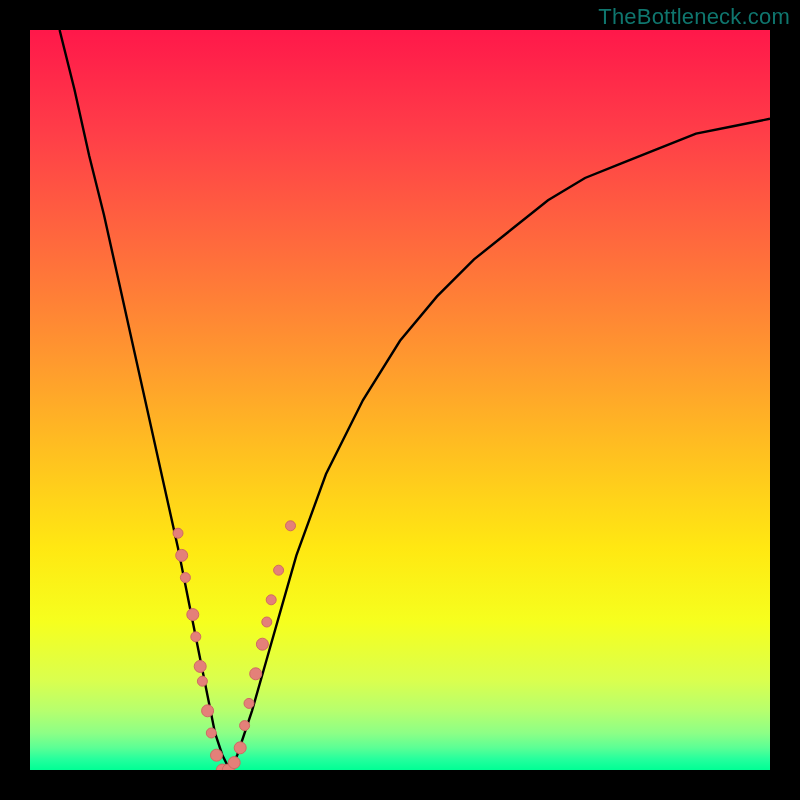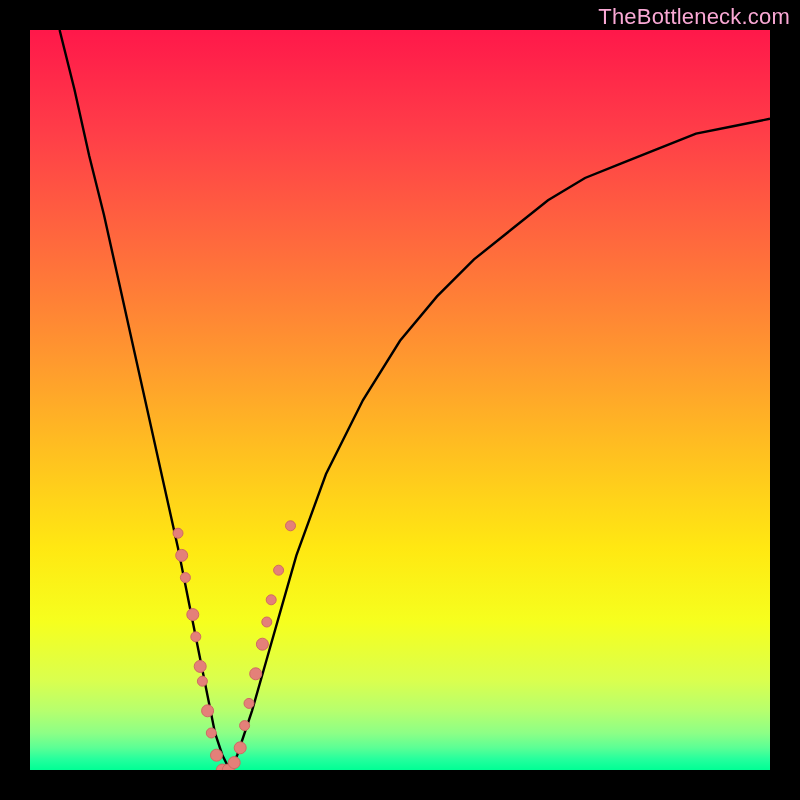--- a/index.html
+++ b/index.html
@@ -40,21 +40,21 @@
       #8dff86 95%,
       #5bff95 97%,
       #26ff9d 98.5%,
       #00ff95 100%
     );
   }
   .watermark {
     position: absolute;
     top: 4px;
     right: 10px;
-    color: #f9a8d4;
+    color: #0f766e;
     font-size: 22px;
     font-weight: 500;
     letter-spacing: 0.2px;
     user-select: none;
   }
   svg.curve {
     position: absolute;
     left: 0;
     top: 0;
   }

